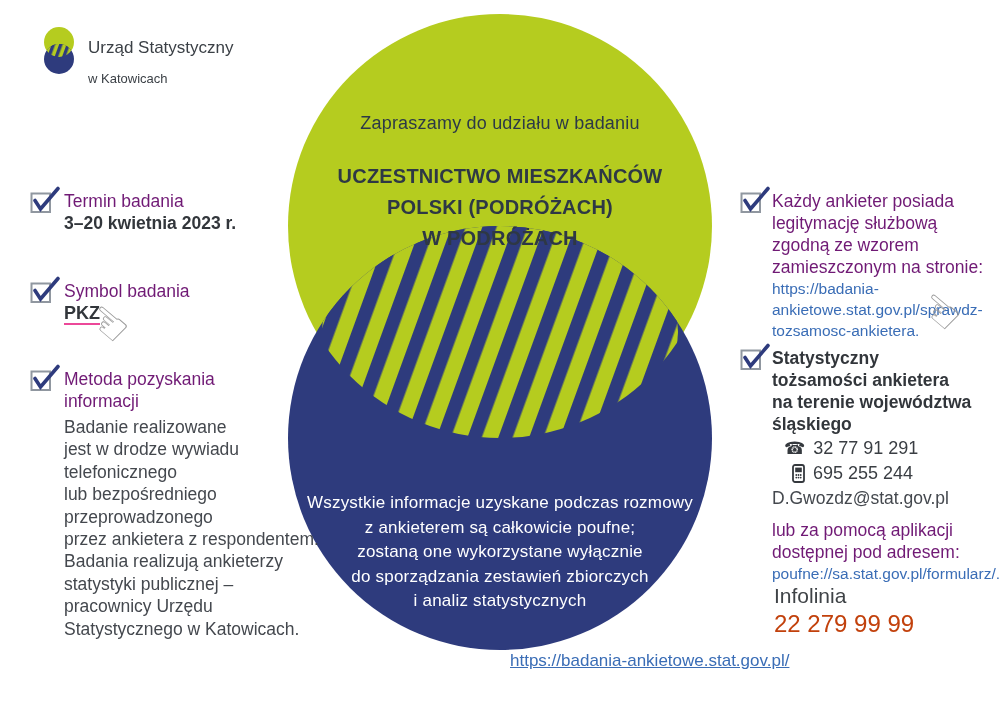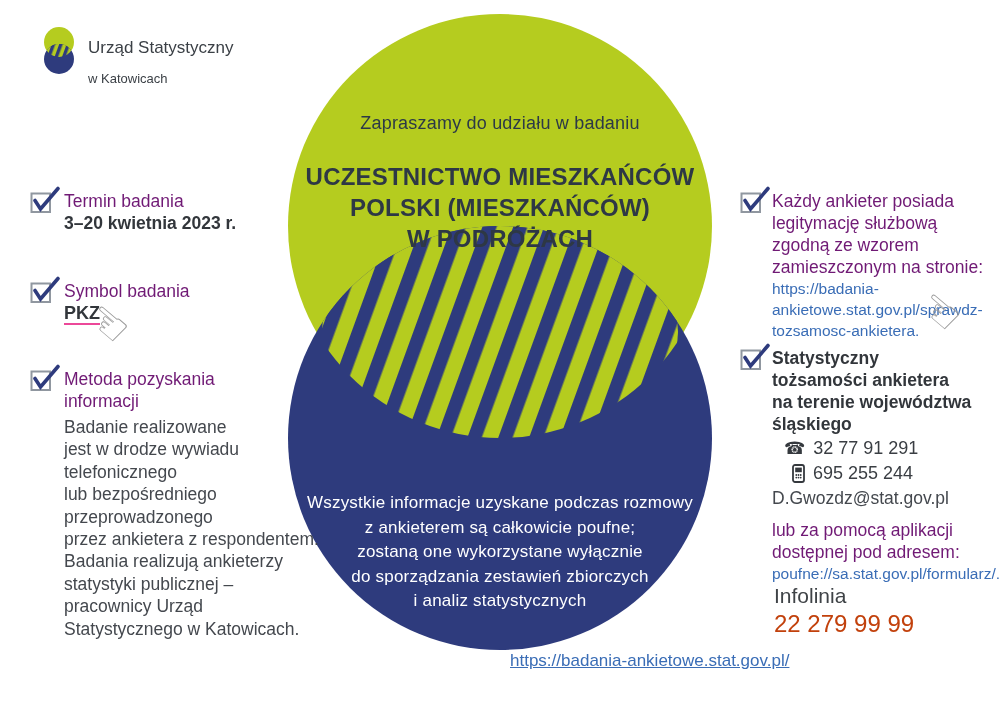--- a/index.html
+++ b/index.html
@@ -7,21 +7,21 @@
     position:relative;width:1000px;height:708px;background:#ffffff;overflow:hidden;
     font-family:"Liberation Sans","DejaVu Sans",sans-serif;color:#44484e;
   }
   .abs{position:absolute;}
   .center{text-align:center;margin-top:36px;}
   
   .logo-name{font-size:17px;color:#3b4046;}
   .logo-sub{font-size:13px;color:#3b4046;}
   
   .invite{font-size:18px;color:#2c3947;letter-spacing:.2px;}
-  .venn-title{font-size:24px;font-weight:bold;line-height:31px;color:#2e3845;letter-spacing:.2px;}
+  .venn-title{font-size:20px;font-weight:bold;line-height:31px;color:#2e3845;letter-spacing:.2px;}
   .conf{font-size:17px;line-height:24.5px;color:#ffffff;letter-spacing:.2px;}
   
   .lbl{font-size:17.5px;line-height:22px;color:#701a75;}
   .bold{font-weight:bold;color:#32363b;}
   .para{font-size:17.5px;line-height:22.4px;color:#44484e;}
   .link{font-size:15.5px;line-height:21px;color:#3a6db6;text-decoration:none;}
   .pkz{font-size:18px;font-weight:bold;color:#32363b;border-bottom:2px solid #ec4899;display:inline-block;line-height:20px;text-align:right;}
   .hand{font-size:46px;color:#9a9a9a;transform:rotate(40deg);transform-origin:50% 50%;line-height:1;display:inline-block;}
   .phone-row{display:flex;align-items:center;gap:8px;font-size:18px;color:#3a3e43;height:25px;}
   .phone-ic{font-size:17px;color:#35393e;}
@@ -83,21 +83,21 @@
         <ellipse cx="215" cy="326" rx="178" ry="122" fill="url(#stripesBig)"></ellipse>
       </g>
         </g>
     </svg>
   </div>
 
   <div class="abs center invite" style="left:285px;top:77px;width:430px;">Zapraszamy do udziału w badaniu</div>
 
   <div class="abs center venn-title" style="left:285px;top:125px;width:430px;">
     <div>UCZESTNICTWO MIESZKAŃCÓW</div>
-    <div>POLSKI (MIESZKAŃCÓW)</div>
+    <div>POLSKI (PODRÓŻACH)</div>
     <div>W PODRÓŻACH</div>
   </div>
 
   <div class="abs center conf" style="left:285px;top:455px;width:430px;">
     <div>Wszystkie informacje uzyskane podczas rozmowy</div>
     <div>z ankieterem są całkowicie poufne;</div>
     <div>zostaną one wykorzystane wyłącznie</div>
     <div>do sporządzania zestawień zbiorczych</div>
     <div>i analiz statystycznych</div>
   </div>
@@ -135,21 +135,21 @@
   </div>
   <div class="abs para" style="left:64px;top:416px;">
     <div>Badanie realizowane</div>
     <div>jest w drodze wywiadu</div>
     <div>telefonicznego</div>
     <div>lub bezpośredniego</div>
     <div>przeprowadzonego</div>
     <div>przez ankietera z respondentem.</div>
     <div>Badania realizują ankieterzy</div>
     <div>statystyki publicznej –</div>
-    <div>pracownicy Urząd</div>
+    <div>pracownicy Urzędu</div>
     <div>Statystycznego w Katowicach.</div>
   </div>
 
   <div class="abs" style="left:740px;top:186px;">
     <svg width="32" height="28" viewBox="0 0 32 28">
       <rect x="1.5" y="7.5" width="18.5" height="18.5" fill="#ffffff" stroke="#9097a0" stroke-width="2"></rect>
       <path d="M5 14.5 L10.5 23 L28 2.5" fill="none" stroke="#2e3b7d" stroke-width="3.6" stroke-linecap="round"></path>
     </svg>
   </div>
   <div class="abs lbl" style="left:772px;top:190px;">

